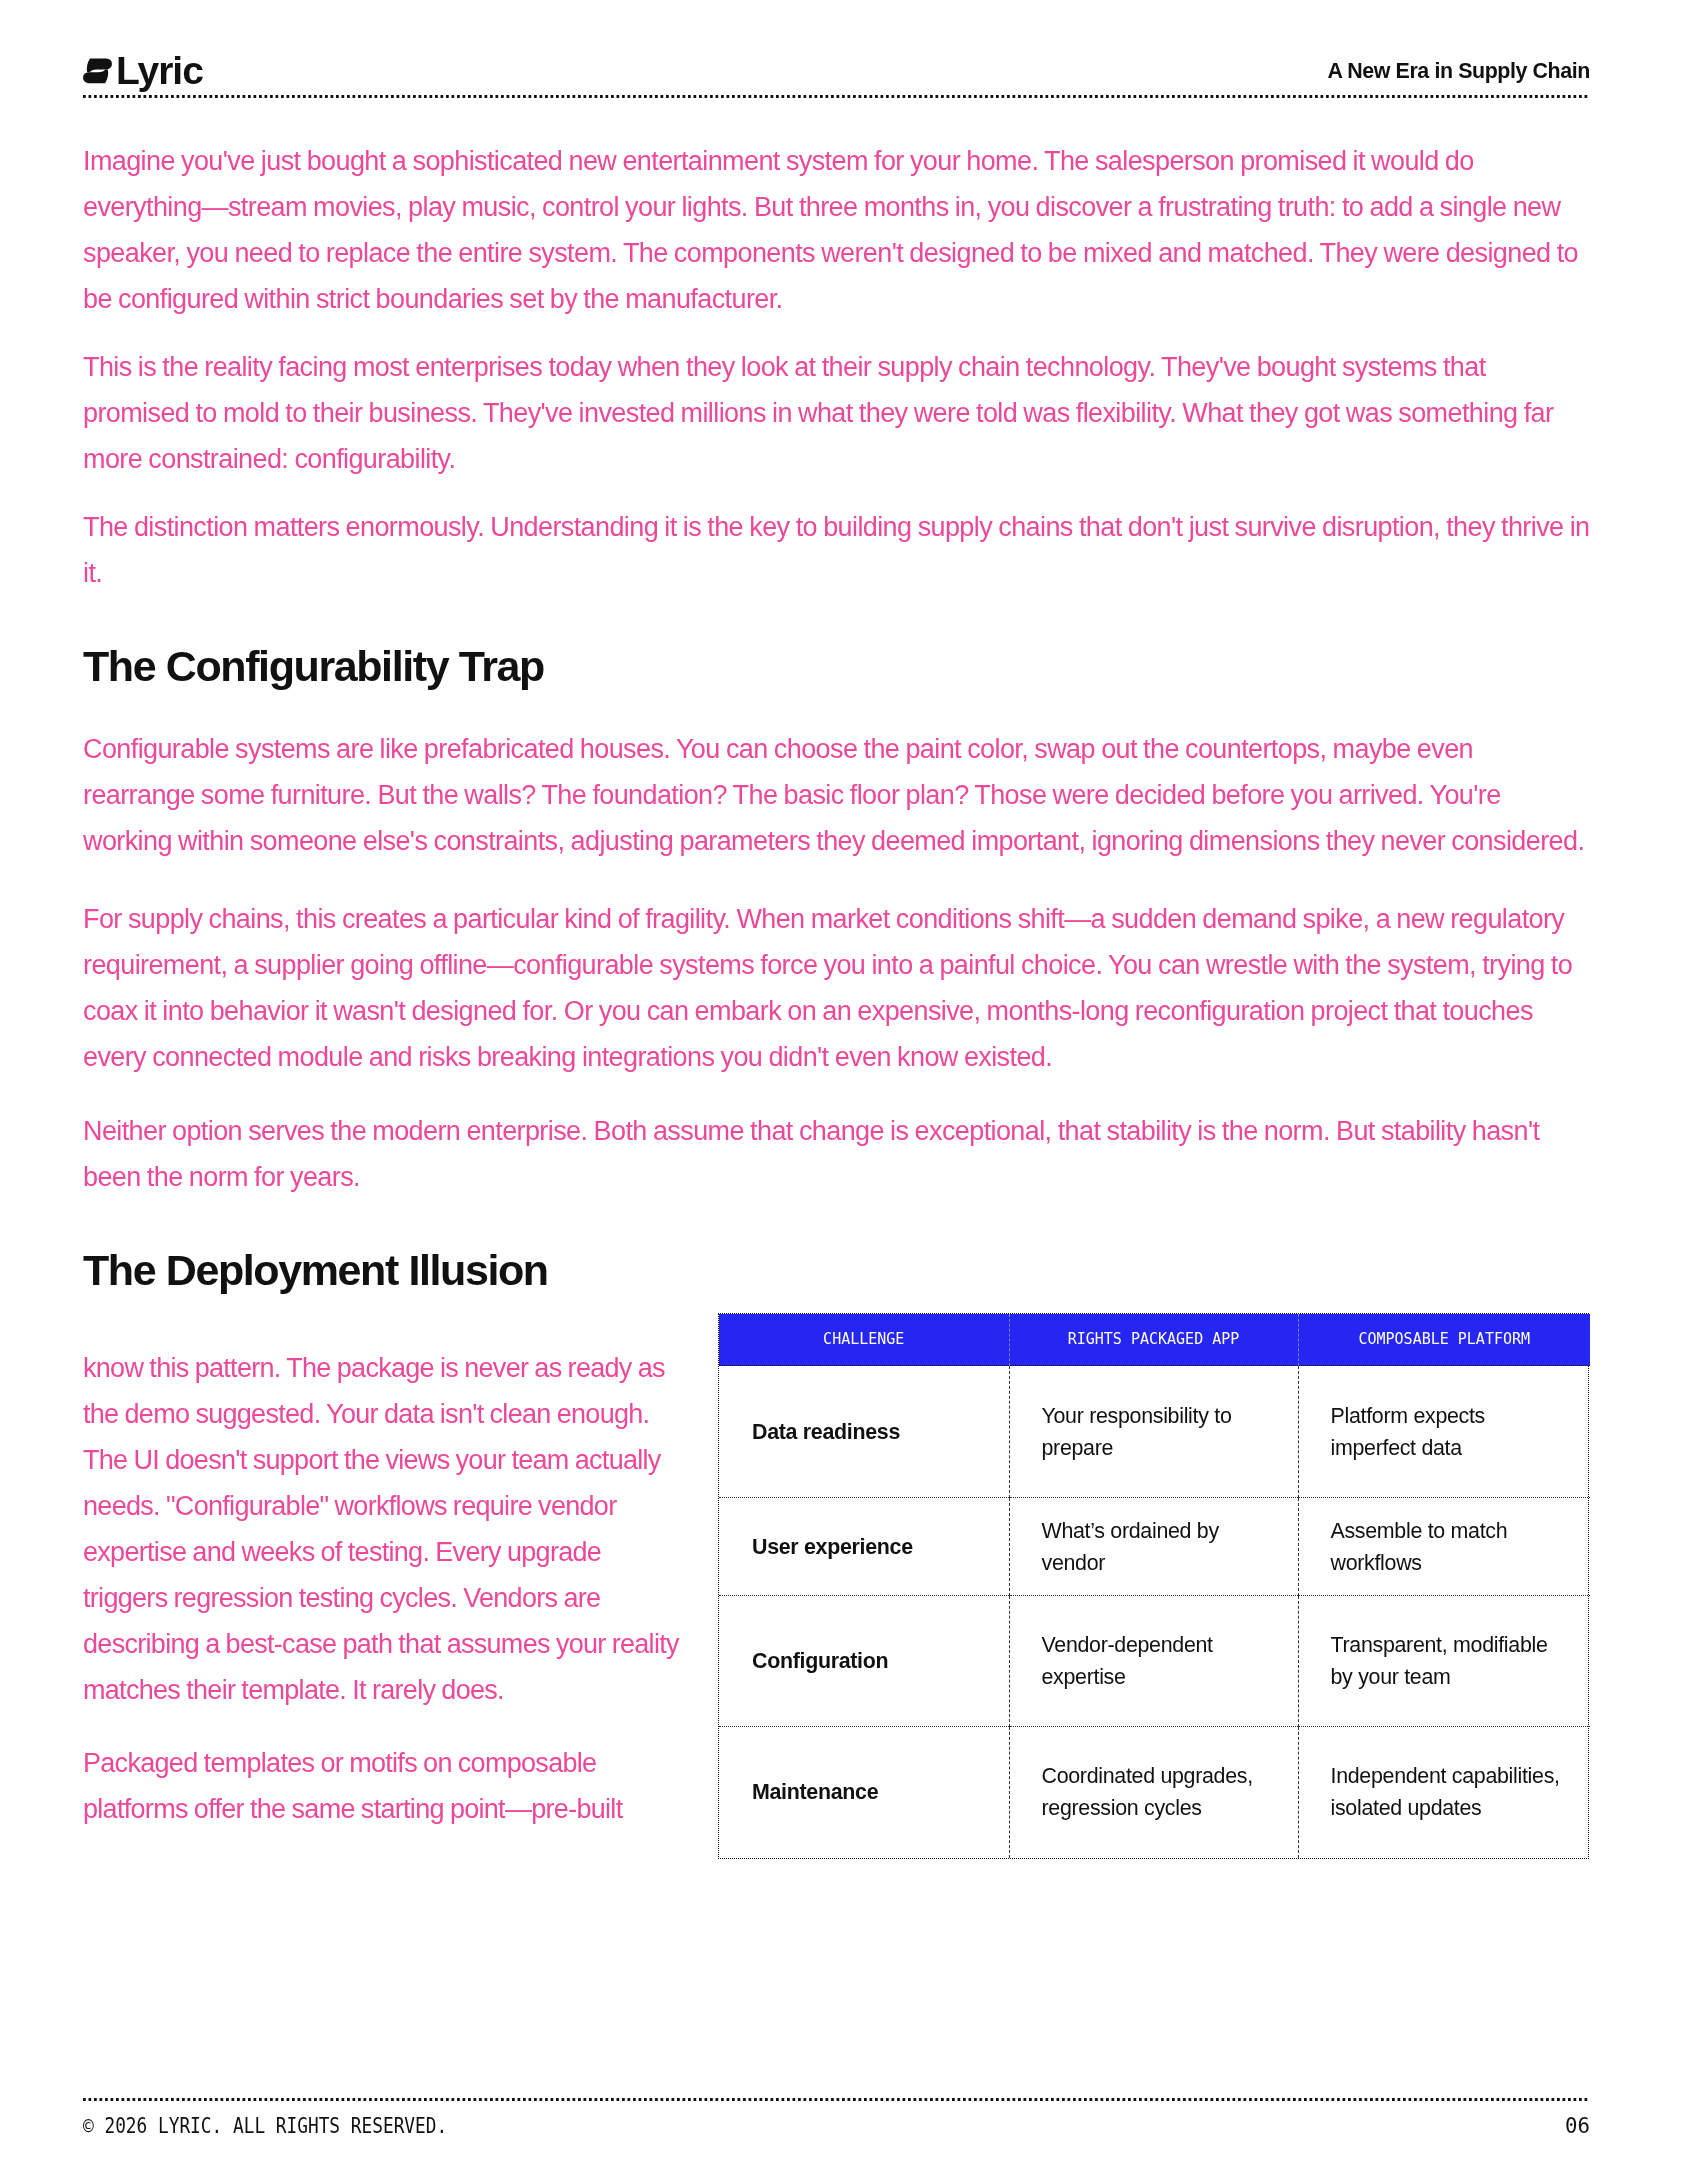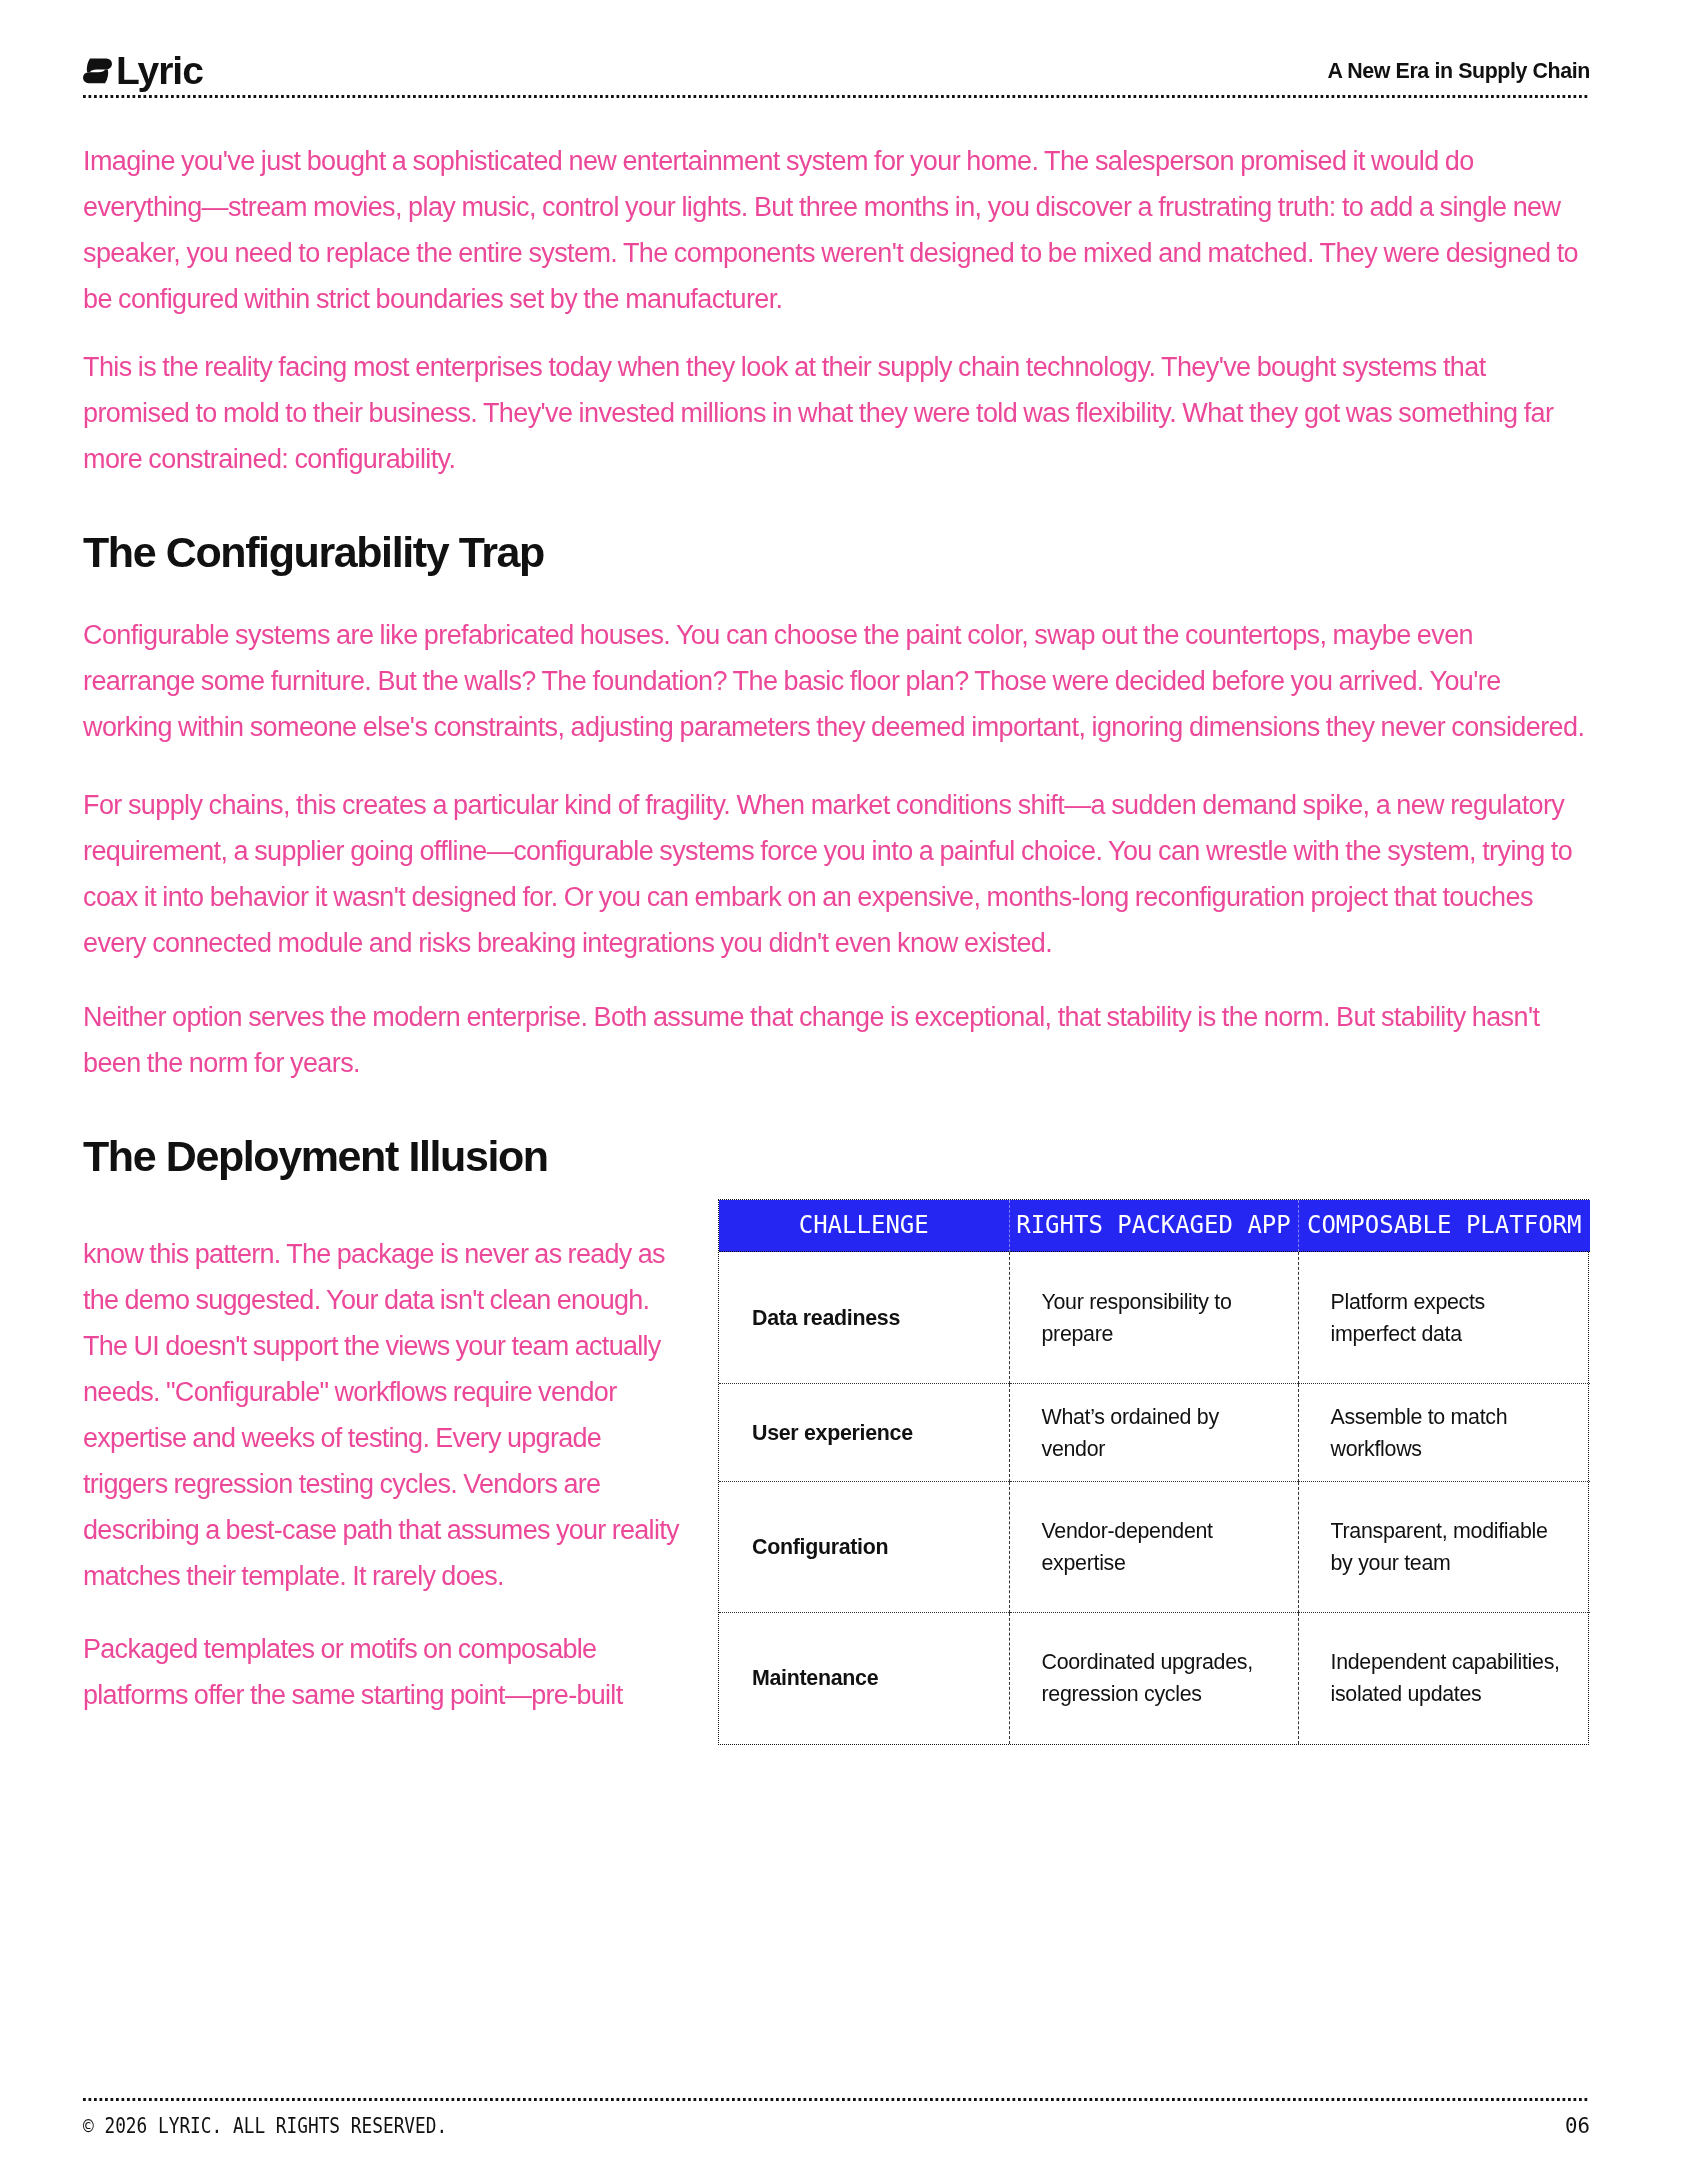--- a/index.html
+++ b/index.html
@@ -47,21 +47,21 @@
   
   .table {
     position: absolute; left: 635px; top: 0; width: 871px;
     border: 1.4px dotted #111;
     border-collapse: collapse;
   }
   .table table { width: 100%; border-collapse: collapse; table-layout: fixed; }
   .table th {
     background: #2626f2; color: #ffffff;
     font-family: "DejaVu Sans Mono", monospace;
-    font-weight: 400; font-size: 24px; letter-spacing: 0px;
+    font-weight: 400; font-size: 15px; letter-spacing: 0px;
     height: 52px; text-align: center;
     border-right: 1.4px dashed #8080ff;
     border-bottom: 1.4px dotted #111;
   }
   .table th:last-child { border-right: none; }
   .table td {
     font-size: 21.4px; line-height: 32px; letter-spacing: -0.3px;
     padding: 0 16.5px 0 33px;
     border-right: 1.4px dashed #333;
     border-bottom: 1.4px dotted #333;
@@ -101,20 +101,21 @@
       </svg>
       <span class="logo-text">Lyric</span>
     </div>
     <div class="doc-title">A New Era in Supply Chain</div>
   </div>
   <div class="rule top"></div>
 
   <div class="content">
     <p class="body mb-s">Imagine you've just bought a sophisticated new entertainment system for your home. The salesperson promised it would do everything—stream movies, play music, control your lights. But three months in, you discover a frustrating truth: to add a single new speaker, you need to replace the entire system. The components weren't designed to be mixed and matched. They were designed to be configured within strict boundaries set by the manufacturer.</p>
     <p class="body mb-s">This is the reality facing most enterprises today when they look at their supply chain technology. They've bought systems that promised to mold to their business. They've invested millions in what they were told was flexibility. What they got was something far more constrained: configurability.</p>
+    <p class="body">The distinction matters enormously. Understanding it is the key to building supply chains that don't just survive disruption, they thrive in it.</p>
 
     <h2>The Configurability Trap</h2>
     <p class="body mb-m">Configurable systems are like prefabricated houses. You can choose the paint color, swap out the countertops, maybe even rearrange some furniture. But the walls? The foundation? The basic floor plan? Those were decided before you arrived. You're working within someone else's constraints, adjusting parameters they deemed important, ignoring dimensions they never considered.</p>
     <p class="body mb-m">For supply chains, this creates a particular kind of fragility. When market conditions shift—a sudden demand spike, a new regulatory requirement, a supplier going offline—configurable systems force you into a painful choice. You can wrestle with the system, trying to coax it into behavior it wasn't designed for. Or you can embark on an expensive, months-long reconfiguration project that touches every connected module and risks breaking integrations you didn't even know existed.</p>
     <p class="body">Neither option serves the modern enterprise. Both assume that change is exceptional, that stability is the norm. But stability hasn't been the norm for years.</p>
 
     <h2>The Deployment Illusion</h2>
 
     <div class="split">
       <div class="split-left">

